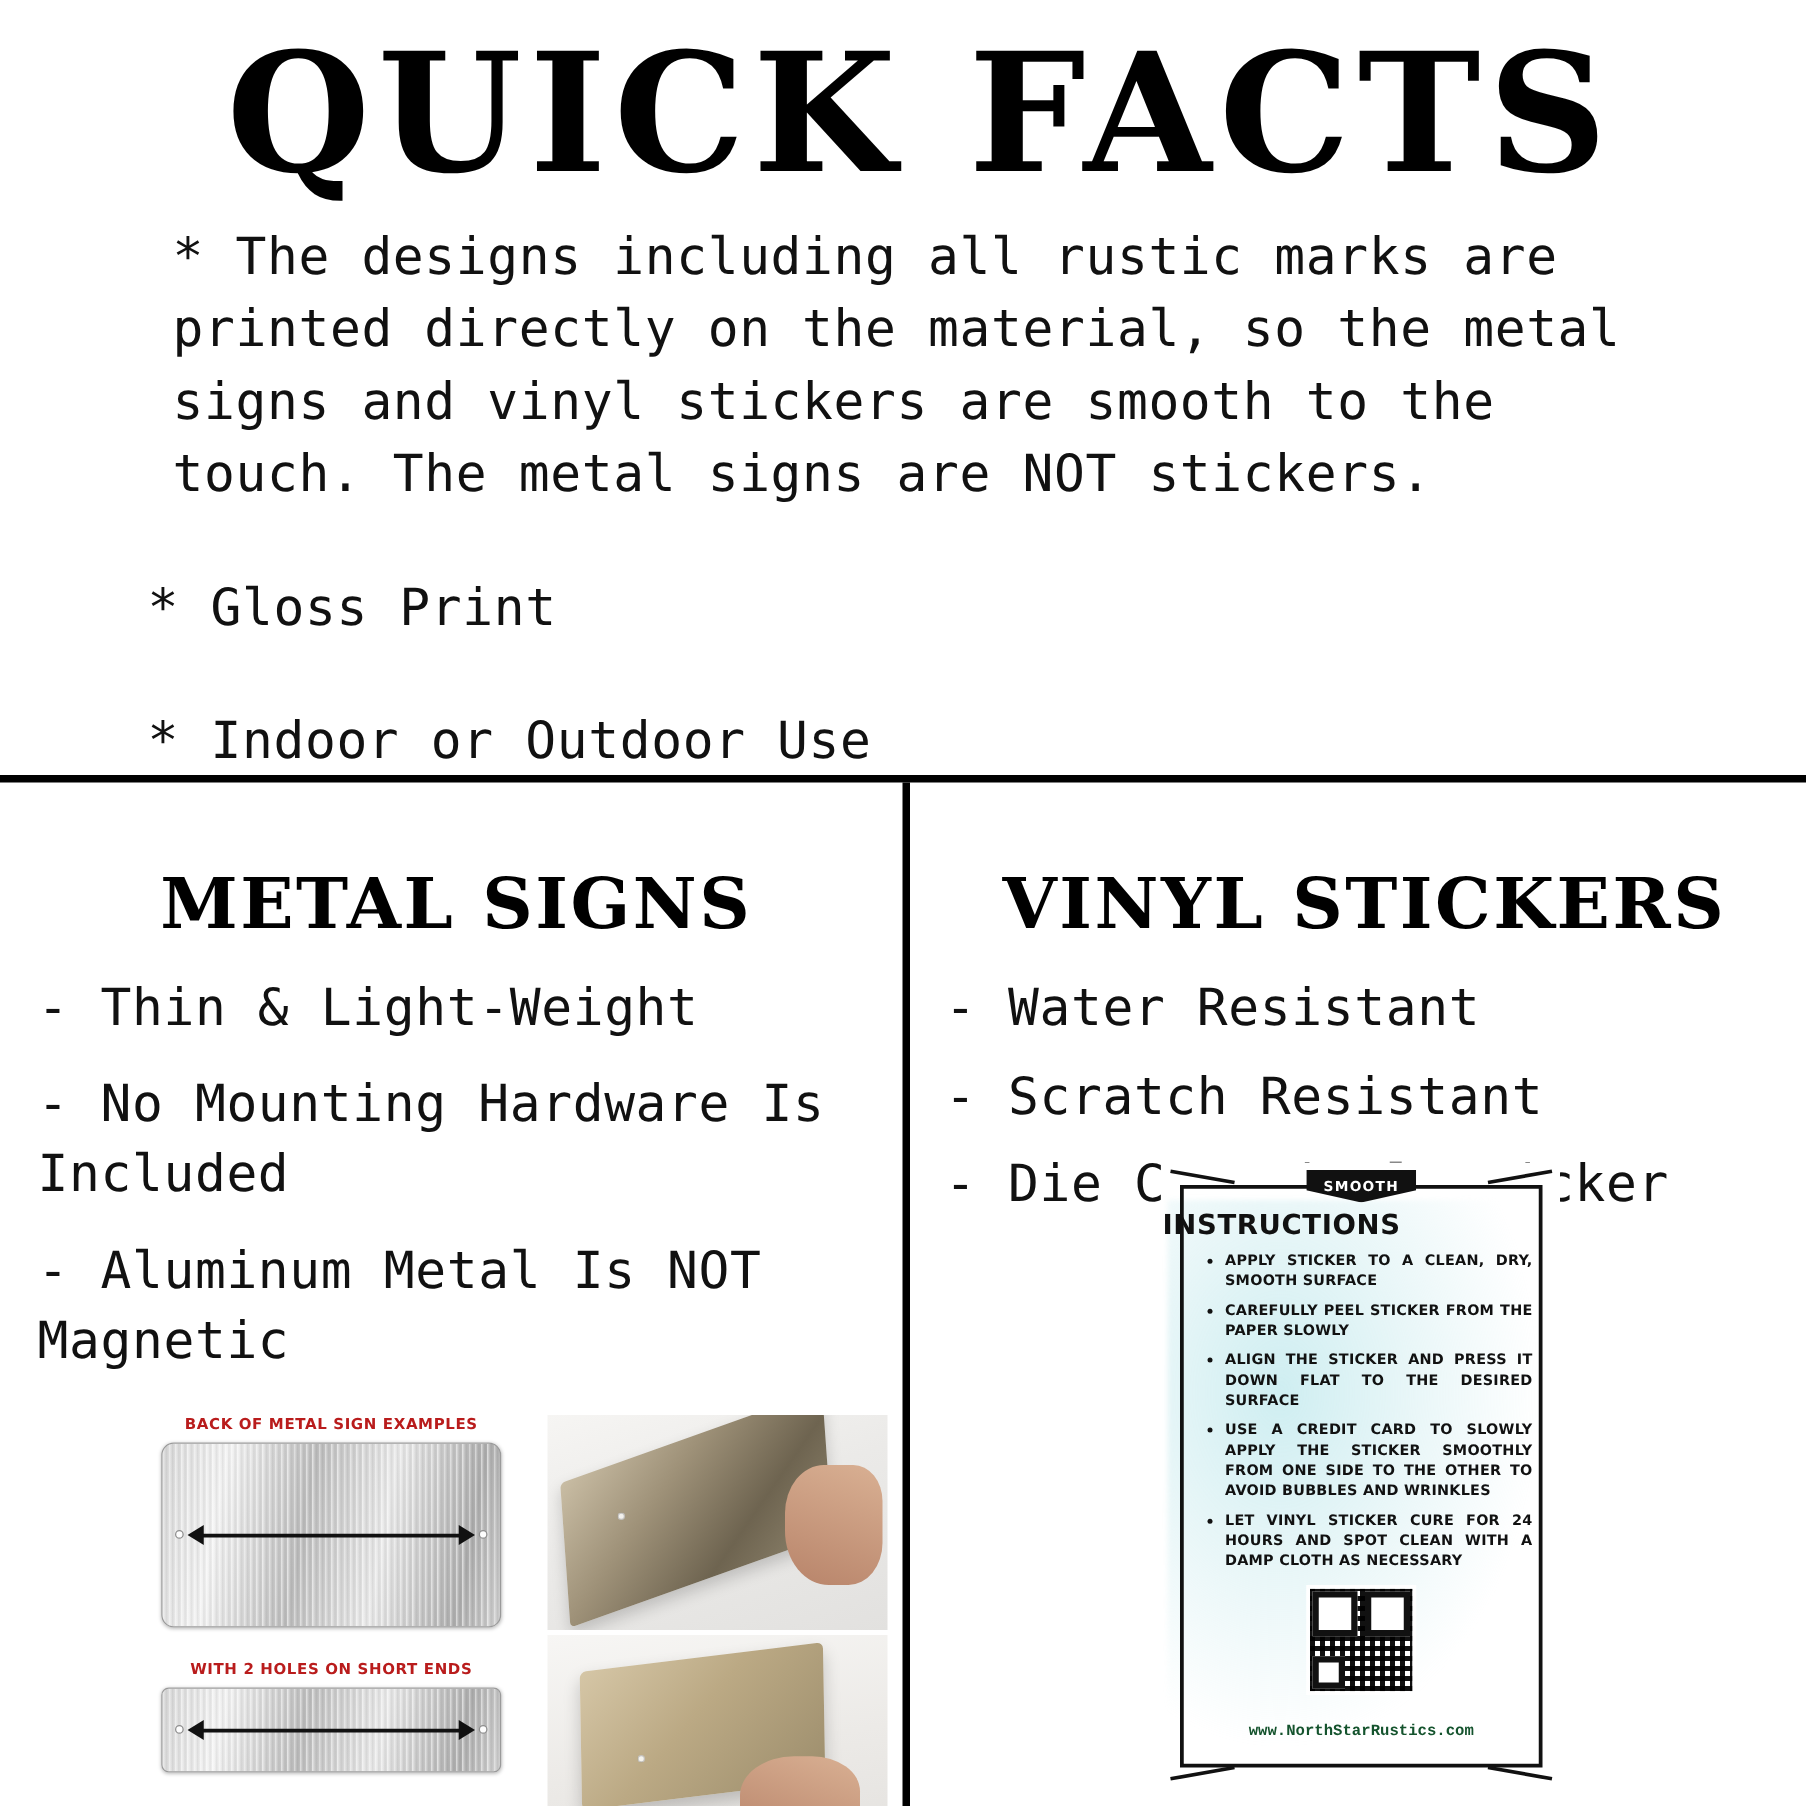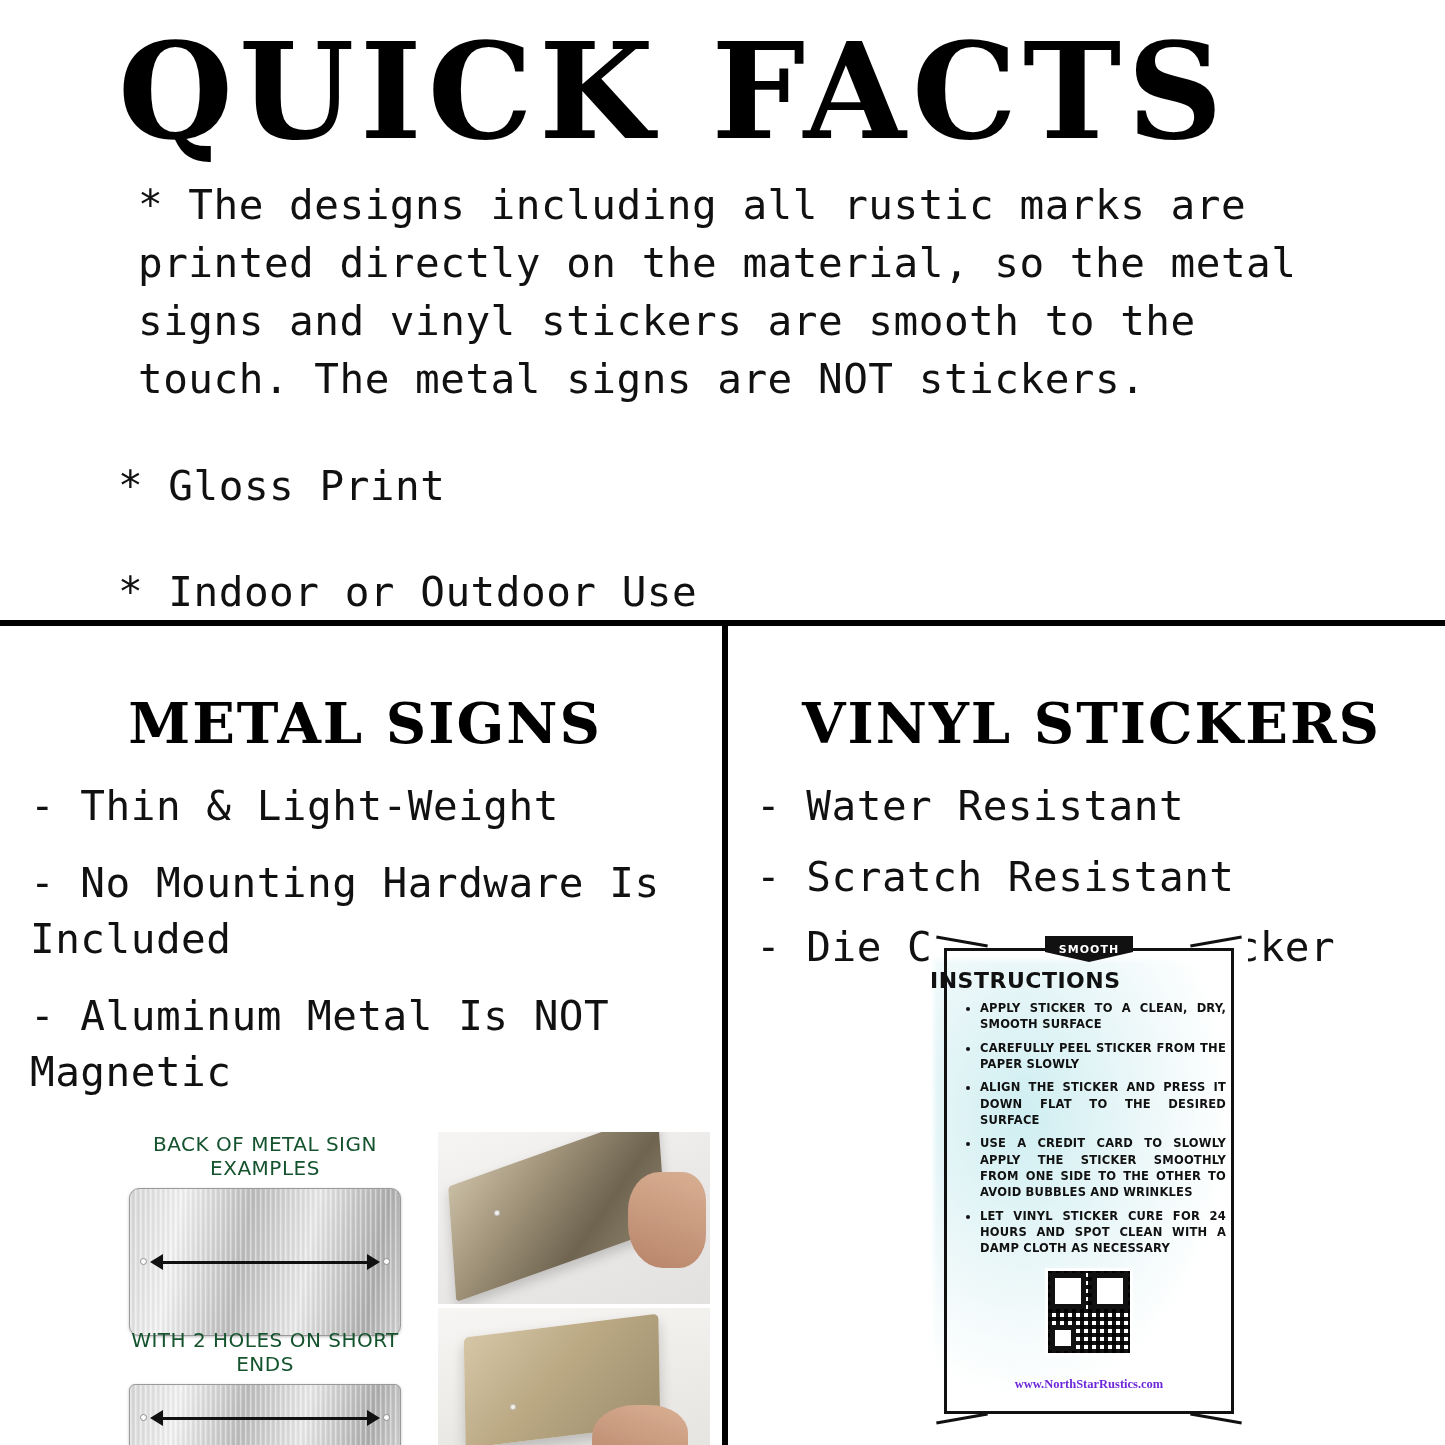--- a/index.html
+++ b/index.html
@@ -25,20 +25,21 @@
     height: 622px;
     padding: 18px 90px 0 118px;
   }
   .main-title {
     font-family: "DejaVu Serif", serif;
     font-weight: bold;
     font-size: 132px;
     letter-spacing: 6px;
     line-height: 1.12;
     margin: 0 0 10px 0;
+    text-align: center;
     color: #000000;
     white-space: nowrap;
   }
   .fact-line {
     font-family: "DejaVu Sans Mono", monospace;
     font-size: 41px;
     line-height: 1.42;
     letter-spacing: 0.5px;
     color: #111111;
     margin: 0 0 14px 0;
@@ -99,25 +100,25 @@
   
   .metal-media {
     position: absolute;
     left: 20px;
     top: 468px;
     width: 690px;
     height: 345px;
   }
   .metal-caption {
     font-family: "DejaVu Sans", sans-serif;
-    font-weight: normal;
-    font-size: 20px;
+    font-weight: bold;
+    font-size: 12px;
     letter-spacing: 0.5px;
     text-align: center;
-    color: #14532d;
+    color: #b91c1c;
     margin: 0;
   }
   .plate-wrap {
     position: absolute;
     left: 80px;
     top: 0;
     width: 330px;
   }
   .plate {
     position: relative;
@@ -310,24 +311,24 @@
     position: absolute;
     left: 2px; bottom: 2px;
     width: 26px; height: 26px;
     border: 5px solid #111;
     background: #fff;
   }
   .card-url {
     position: absolute;
     left: 0; right: 0; bottom: 38px;
     text-align: center;
-    font-family: Liberation Serif, serif;
+    font-family: Liberation Mono, monospace;
     font-weight: bold;
     font-size: 12.5px;
-    color: #6d28d9;
+    color: #14532d;
   }
 </style>
 </head>
 <body>
 
 <div class="top-section">
   <h1 class="main-title">QUICK FACTS</h1>
   <p class="fact-line para">* The designs including all rustic marks are printed directly on the material, so the metal signs and vinyl stickers are smooth to the touch. The metal signs are NOT stickers.</p>
   <p class="fact-line short">* Gloss Print</p>
   <p class="fact-line short">* Indoor or Outdoor Use</p>

